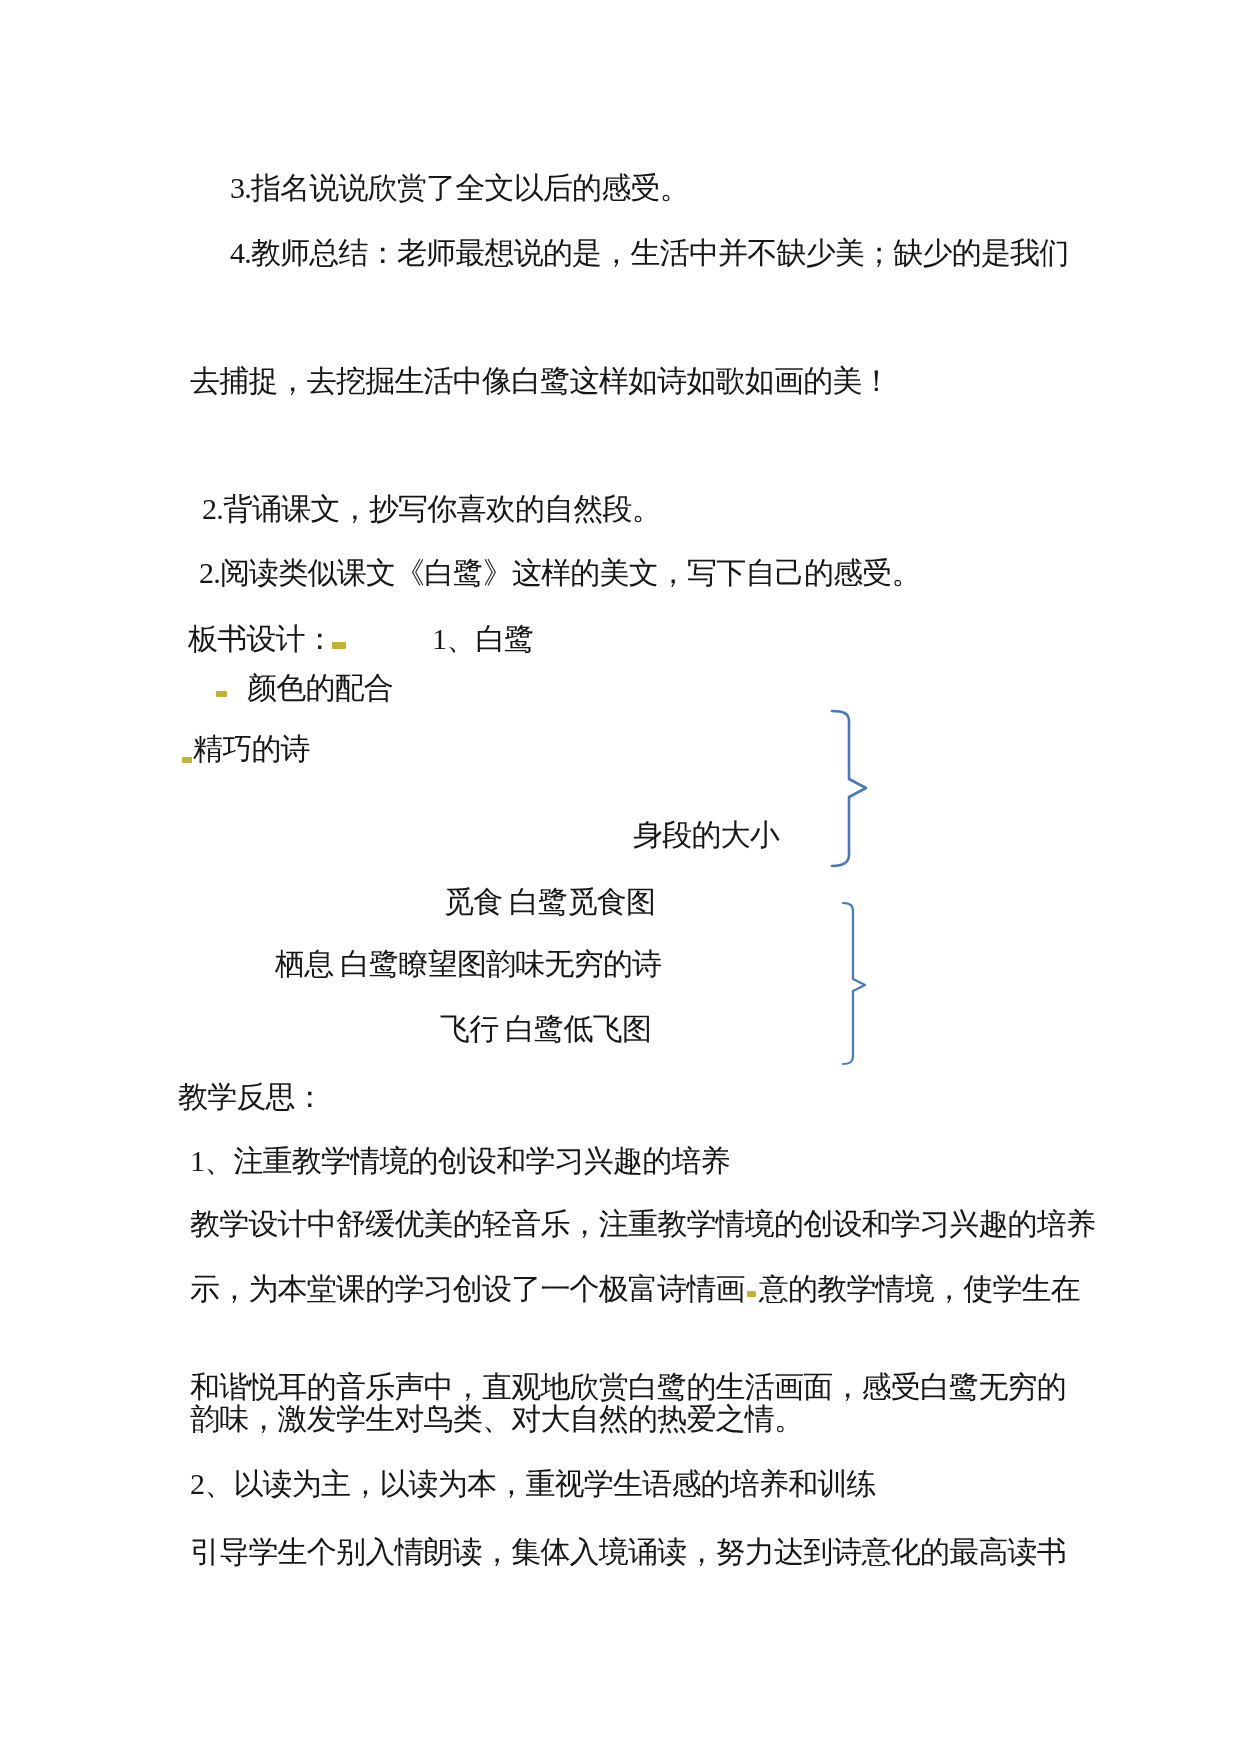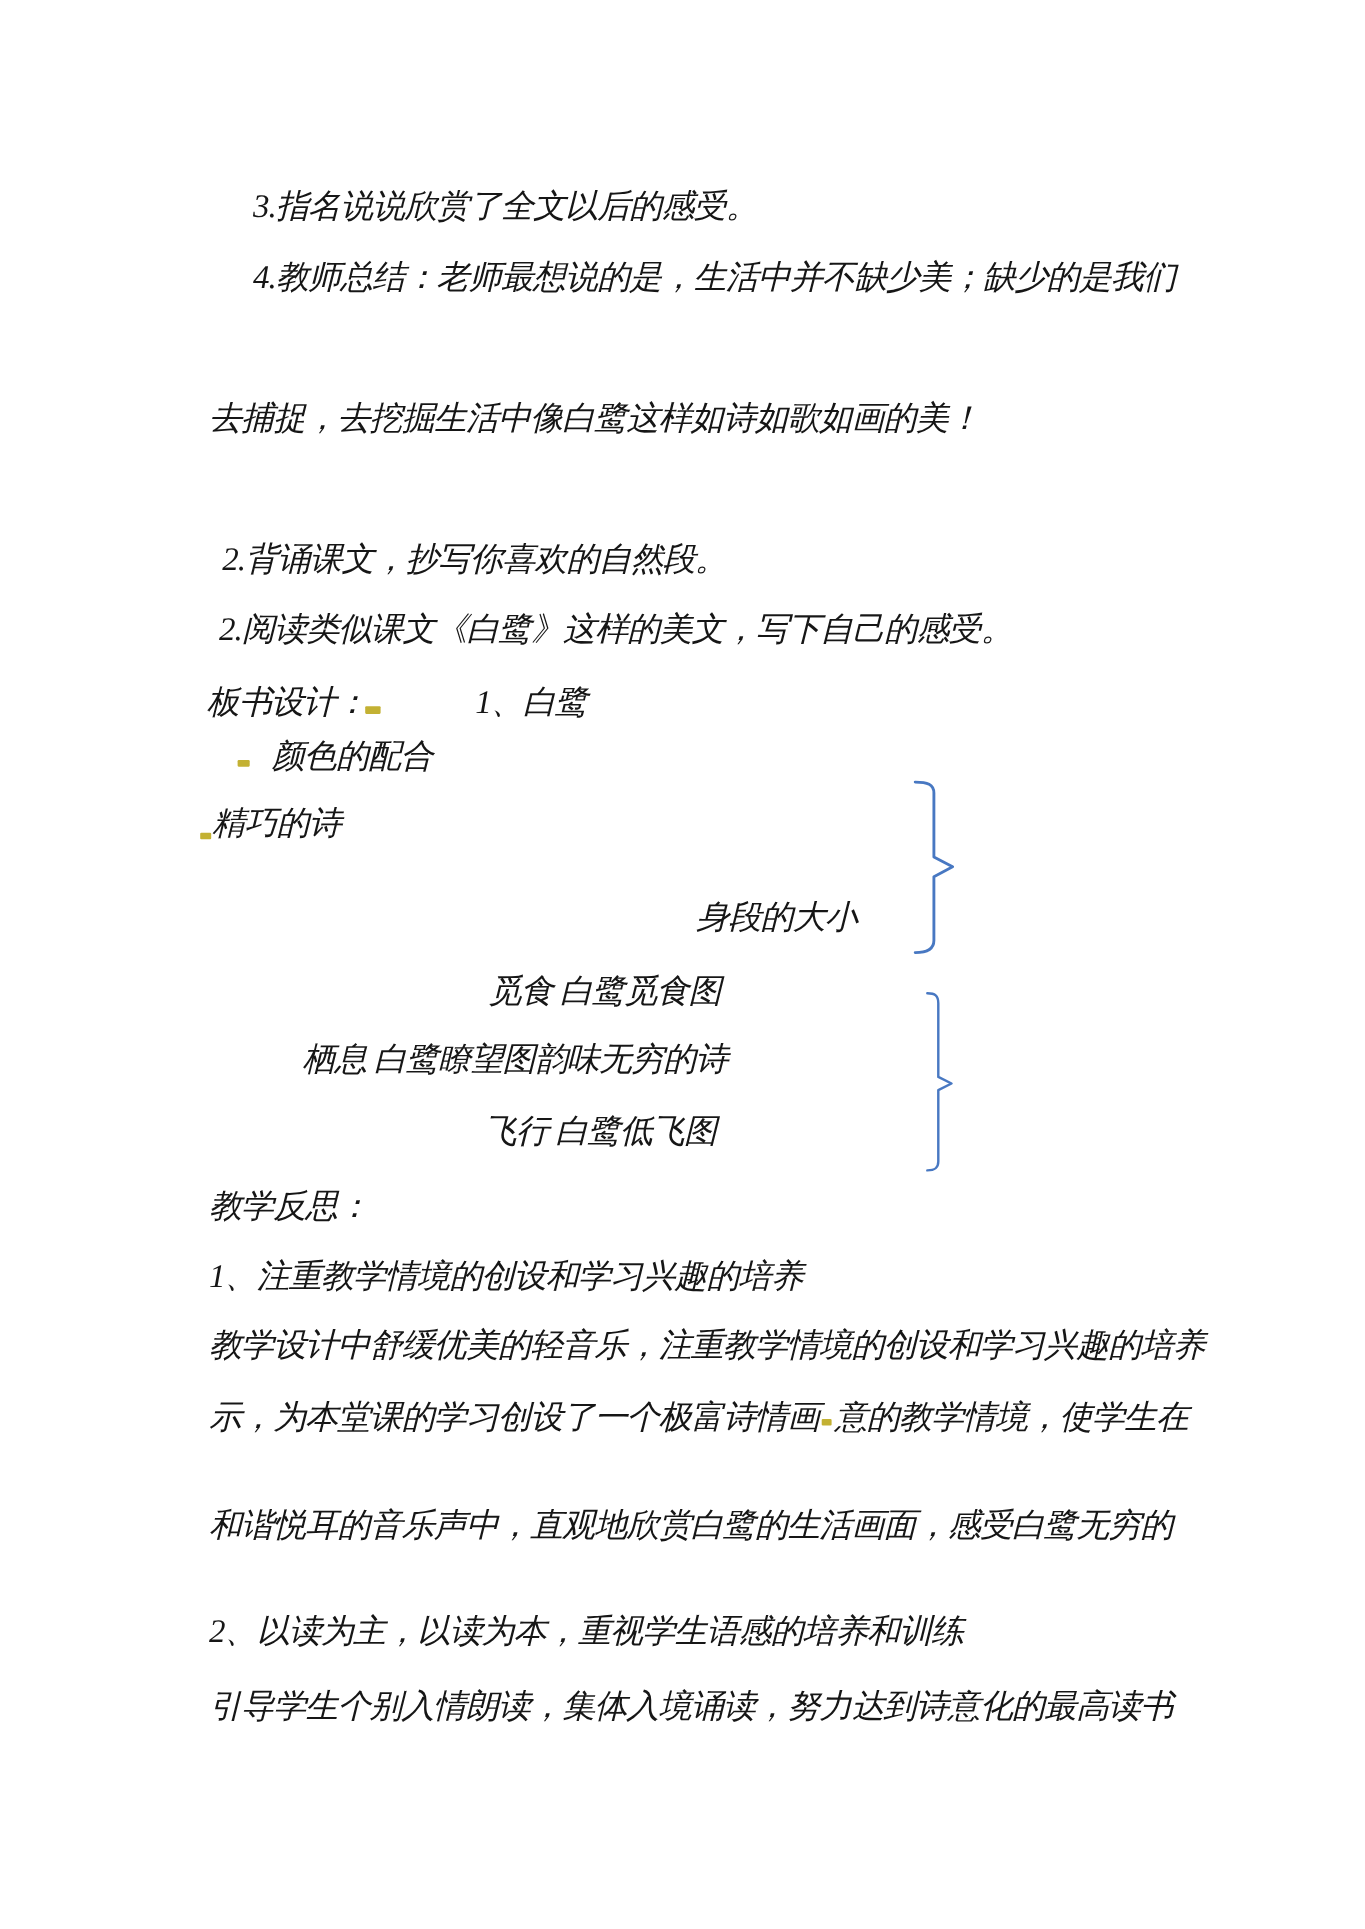--- a/index.html
+++ b/index.html
@@ -10,21 +10,20 @@
     position: relative;
     overflow: hidden;
     font-family: "Liberation Serif", "DejaVu Serif", serif;
     color: #161616;
   }
   .page {
     position: absolute;
     left: 0; top: 0;
     width: 1014px; height: 1754px;
     background: #ffffff;
-    font-style: italic;
   }
   .ln {
     position: absolute;
     font-size: 30px;
     letter-spacing: -0.8px;
     line-height: 38px;
     white-space: pre;
     color: #161616;
   }
   .ymark {
@@ -70,23 +69,24 @@
   </svg>
 
   <div class="ln" style="left:444px; top:883px">觅食 白鹭觅食图</div>
   <div class="ln" style="left:275px; top:945px">栖息 白鹭瞭望图韵味无穷的诗</div>
   <div class="ln" style="left:440px; top:1010px">飞行 白鹭低飞图</div>
 
   <svg class="brace" style="left:838px; top:898px" width="36" height="172" viewBox="0 0 36 172">
     <path d="M 5 5 C 12 5 15 7 15 14 L 15 81 L 27 87 L 15 93 L 15 158 C 15 164 12 166 5 166" fill="none" stroke="#4878c2" stroke-width="2.2" stroke-linejoin="round" stroke-linecap="round"></path>
   </svg>
 
-  <div class="ln" style="left:190px; top:1078px">教学反思：</div>
+  <div class="ln" style="left:178px; top:1078px">教学反思：</div>
   <div class="ln" style="left:190px; top:1142px">1、注重教学情境的创设和学习兴趣的培养</div>
   <div class="ln" style="left:190px; top:1205px">教学设计中舒缓优美的轻音乐，注重教学情境的创设和学习兴趣的培养</div>
 
   <div class="ln" style="left:190px; top:1270px"><span>示，为本堂课的学习创设了一个极富诗情画</span><span class="ymark-inline"></span><span>意的教学情境，使学生在</span></div>
 
   <div class="ln" style="left:190px; top:1368px">和谐悦耳的音乐声中，直观地欣赏白鹭的生活画面，感受白鹭无穷的</div>
+  <div class="ln" style="left:190px; top:1400px">韵味，激发学生对鸟类、对大自然的热爱之情。</div>
   <div class="ln" style="left:190px; top:1465px">2、以读为主，以读为本，重视学生语感的培养和训练</div>
   <div class="ln" style="left:190px; top:1533px">引导学生个别入情朗读，集体入境诵读，努力达到诗意化的最高读书</div>
 
 </div>
 
 </body></html>

